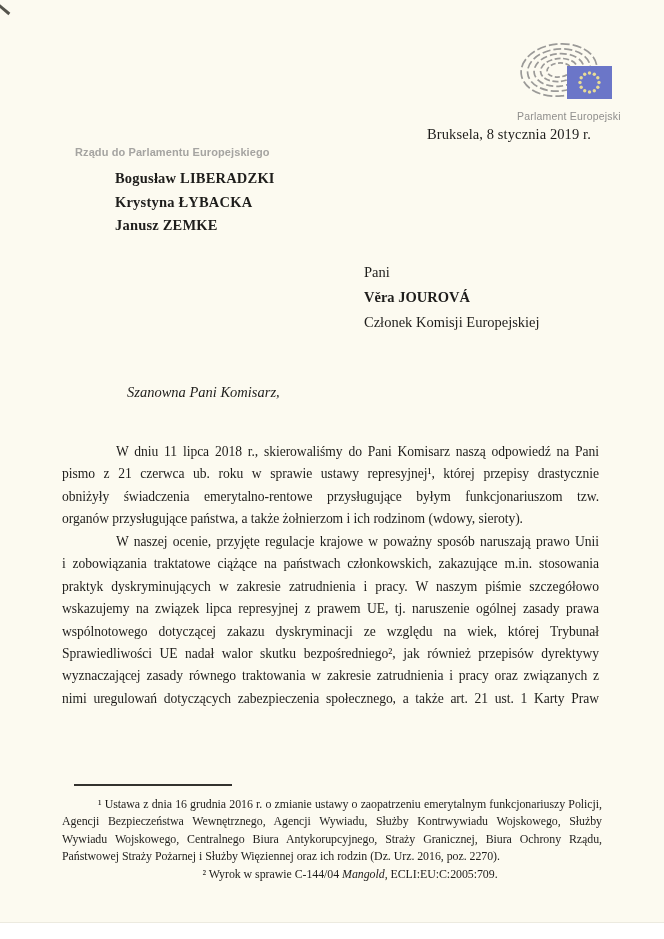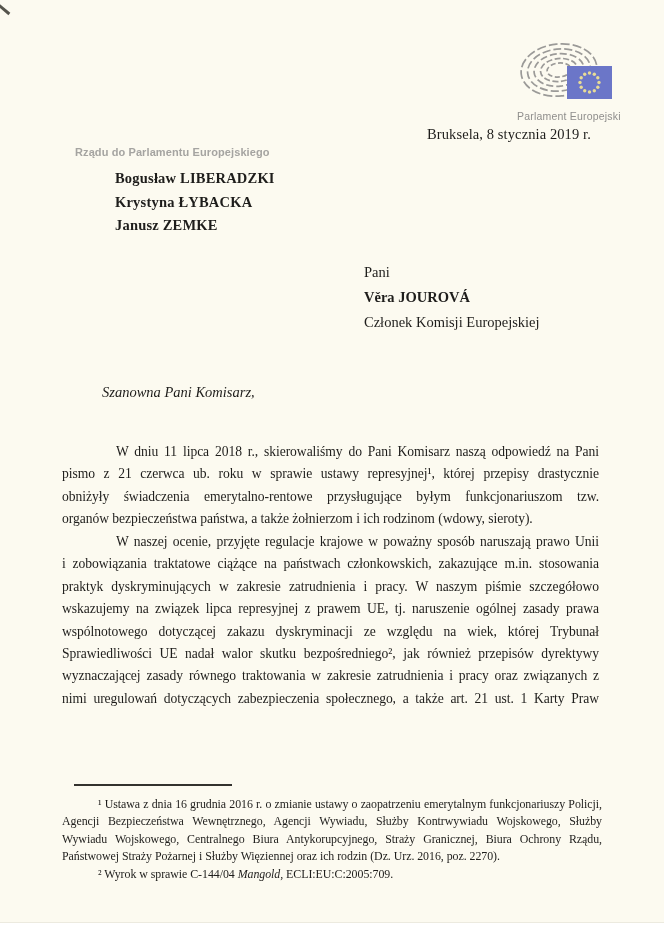--- a/index.html
+++ b/index.html
@@ -74,21 +74,21 @@
   .recipient {
     position: absolute;
     left: 364px; top: 260px;
     font-size: 14.5px;
     line-height: 24.8px;
   }
   .recipient .r-name { font-weight: bold; }
 
   .greeting {
     position: absolute;
-    left: 102px; top: 384px;
+    left: 127px; top: 384px;
     font-size: 14.5px;
     font-style: italic;
   }
 
   .body-text {
     position: absolute;
     left: 62px; top: 441px;
     width: 537px;
     font-size: 13.6px;
     letter-spacing: -0.05px;
@@ -120,21 +120,21 @@
   .footnotes .ln {
     height: 17.4px;
     line-height: 17.4px;
     text-align: justify;
     text-align-last: justify;
     overflow: hidden;
     white-space: nowrap;
   }
   .footnotes .ln.plain { text-align: left; text-align-last: auto; }
   .footnotes .ln.indent { text-indent: 36px; }
-  .footnotes .fn2 { height: 17.4px; line-height: 17.4px; text-indent: 36px; }
+  .footnotes .fn2 { height: 17.4px; line-height: 17.4px; text-indent: 36px; text-align: center; }
   .footnotes .fn2 .it { font-style: italic; }
 </style>
 </head>
 <body>
 
 <div class="page">
 
   <div class="corner-mark"></div>
 
   <div class="logo">
@@ -182,21 +182,21 @@
     <div>Członek Komisji Europejskiej</div>
   </div>
 
   <div class="greeting">Szanowna Pani Komisarz,</div>
 
   <div class="body-text">
     <div>
         <div class="ln indent">W dniu 11 lipca 2018 r., skierowaliśmy do Pani Komisarz naszą odpowiedź na Pani</div>
         <div class="ln">pismo z 21 czerwca ub. roku w sprawie ustawy represyjnej¹, której przepisy drastycznie</div>
         <div class="ln">obniżyły świadczenia emerytalno-rentowe przysługujące byłym funkcjonariuszom tzw.</div>
-        <div class="ln plain">organów bezpieczeństwa państwa, a także żołnierzom i ich rodzinom (wdowy, sieroty).</div>
+        <div class="ln plain">organów przysługujące państwa, a także żołnierzom i ich rodzinom (wdowy, sieroty).</div>
       </div>
     <div>
         <div class="ln indent">W naszej ocenie, przyjęte regulacje krajowe w poważny sposób naruszają prawo Unii</div>
         <div class="ln">i zobowiązania traktatowe ciążące na państwach członkowskich, zakazujące m.in. stosowania</div>
         <div class="ln">praktyk dyskryminujących w zakresie zatrudnienia i pracy. W naszym piśmie szczegółowo</div>
         <div class="ln">wskazujemy na związek lipca represyjnej z prawem UE, tj. naruszenie ogólnej zasady prawa</div>
         <div class="ln">wspólnotowego dotyczącej zakazu dyskryminacji ze względu na wiek, której Trybunał</div>
         <div class="ln">Sprawiedliwości UE nadał walor skutku bezpośredniego², jak również przepisów dyrektywy</div>
         <div class="ln">wyznaczającej zasady równego traktowania w zakresie zatrudnienia i pracy oraz związanych z</div>
         <div class="ln">nimi uregulowań dotyczących zabezpieczenia społecznego, a także art. 21 ust. 1 Karty Praw</div>

